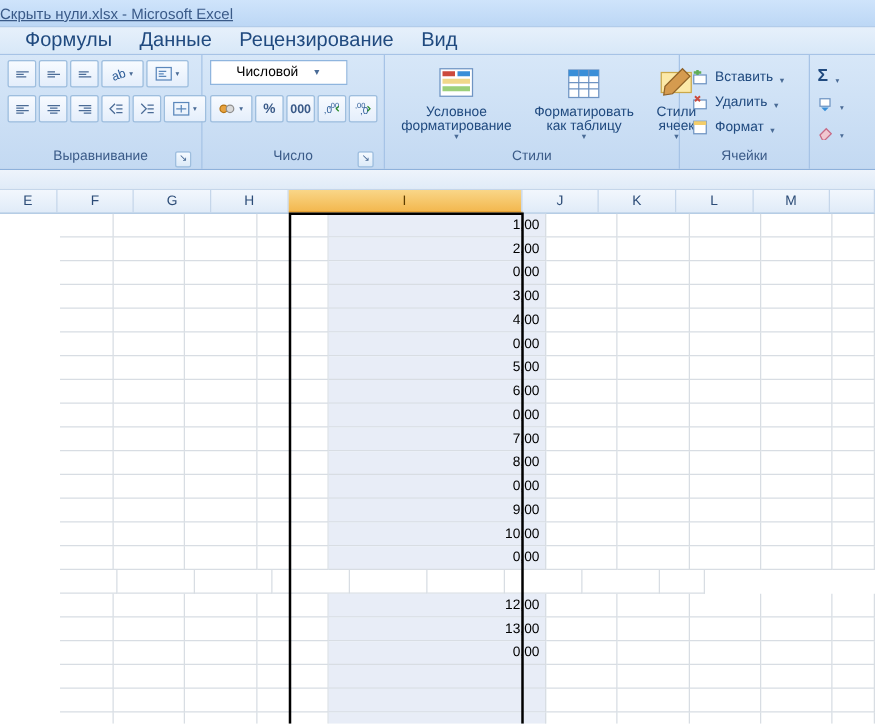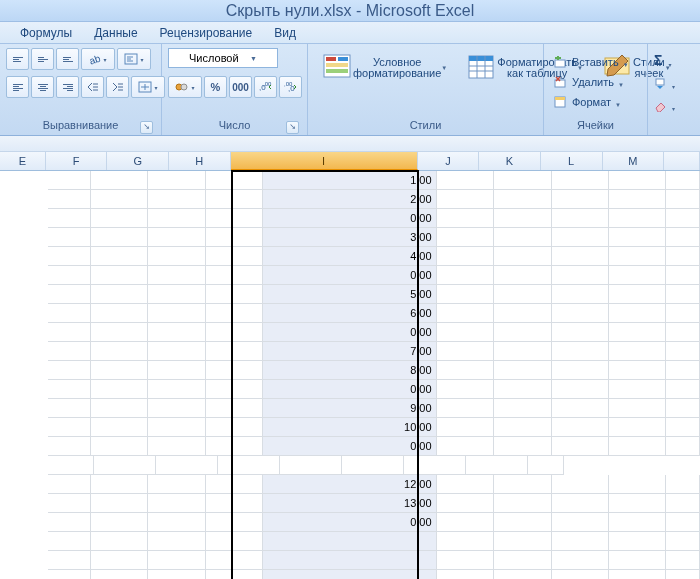--- a/index.html
+++ b/index.html
@@ -11,36 +11,36 @@
     height: 579px;
     overflow: hidden;
     user-select: none;
   }
   
   .title-bar {
     height: 22px;
     background: linear-gradient(#cfe4fb, #bcd7f5);
     display: flex;
     align-items: center;
-    justify-content: center;
     color: #3a5a88;
-    font-size: 16px;
+    font-size: 12px;
     border-bottom: 1px solid #9ebee4;
+    text-decoration: underline;
   }
   
   .menu-tabs {
     height: 22px;
     background: linear-gradient(#e6f0fb, #d8e8f8);
     display: flex;
     align-items: center;
     gap: 22px;
     padding: 0 20px;
     border-bottom: 1px solid #a6c3e6;
     color: #204a7f;
-    font-size: 12px;
+    font-size: 16px;
   }
   .menu-tabs span { cursor: pointer; }
   
   .ribbon {
     height: 92px;
     background: linear-gradient(#d7e7f8, #c3d9f2);
     border-bottom: 1px solid #8eb1db;
     display: flex;
     position: relative;
   }
@@ -89,21 +89,21 @@
     display:flex; align-items:center; justify-content:center;
     cursor:pointer;
     font-size:11px;
     color:#3a5a88;
   }
   .ibtn.wide { width: 34px; }
   .ibtn.dd::after { content:"▾"; font-size:6px; margin-left:2px; color:#4a6b96;}
   .align-lines { display:flex; flex-direction:column; gap:1px;}
   .align-lines i { display:block; height:1px; width:10px; background:#4a6b96;}
   .lbig {
-    display:flex; flex-direction:row; align-items:center; justify-content:center;
+    display:flex; flex-direction:column; align-items:center; justify-content:center;
     border: 1px solid transparent;
     border-radius:2px;
     padding: 2px 6px;
     cursor:pointer;
     font-size:11px;
     color:#204a7f;
     text-align:center;
   }
   .lbig .ico { width:32px; height:32px; margin-bottom:2px; display:flex; align-items:center; justify-content:center; font-size:20px;}
   .combo {

